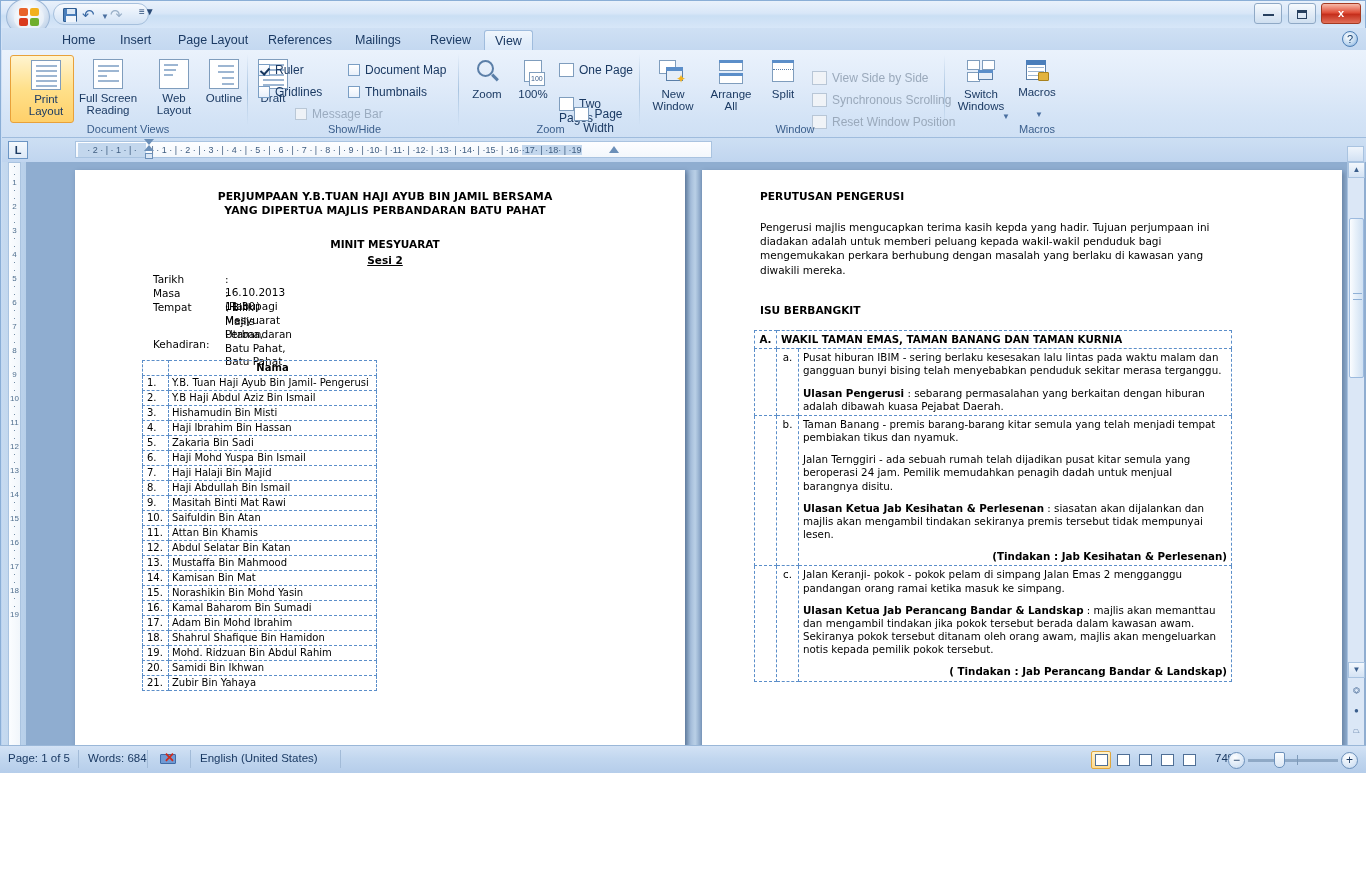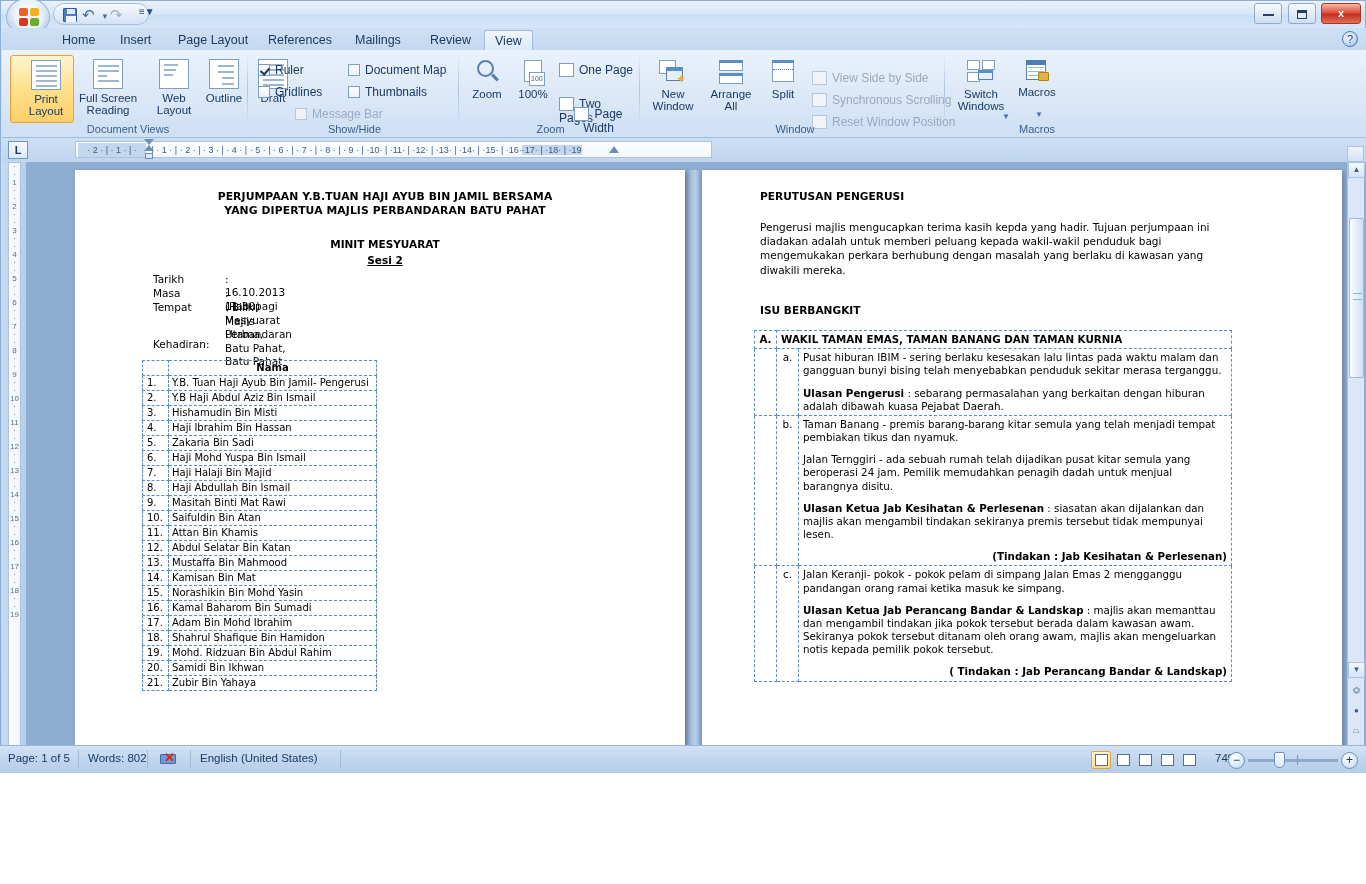--- a/index.html
+++ b/index.html
@@ -802,21 +802,21 @@
       <div class="vs-btn" style="top:500px;">▼</div>
       <div class="vs-btn" style="top:522px;border:none;background:none;">⏣</div>
       <div class="vs-btn" style="top:542px;border:none;background:none;">●</div>
       <div class="vs-btn" style="top:562px;border:none;background:none;">⏢</div>
     </div>
   </div>
 
   <div class="statusbar">
     <span class="sb-item" style="left:8px;">Page: 1 of 5</span>
     <span class="sb-sep" style="left:78px;"></span>
-    <span class="sb-item" style="left:88px;">Words: 802</span>
+    <span class="sb-item" style="left:88px;">Words: 684</span>
     <span class="sb-sep" style="left:147px;"></span>
     <span class="sb-item" style="left:160px;width:22px;height:16px;">
       <span style="position:absolute;left:0;top:2px;width:16px;height:10px;background:#6f9ad4;border:1px solid #3f6ba6;border-radius:1px;"></span>
       <span style="position:absolute;left:4px;top:-1px;color:#cc2b1d;font-size:13px;font-weight:bold;line-height:13px;">✕</span>
     </span>
     <span class="sb-sep" style="left:190px;"></span>
     <span class="sb-item" style="left:200px;">English (United States)</span>
     <span class="sb-sep" style="left:340px;"></span>
 
     <span class="viewbtn on" style="left:1091px;">

